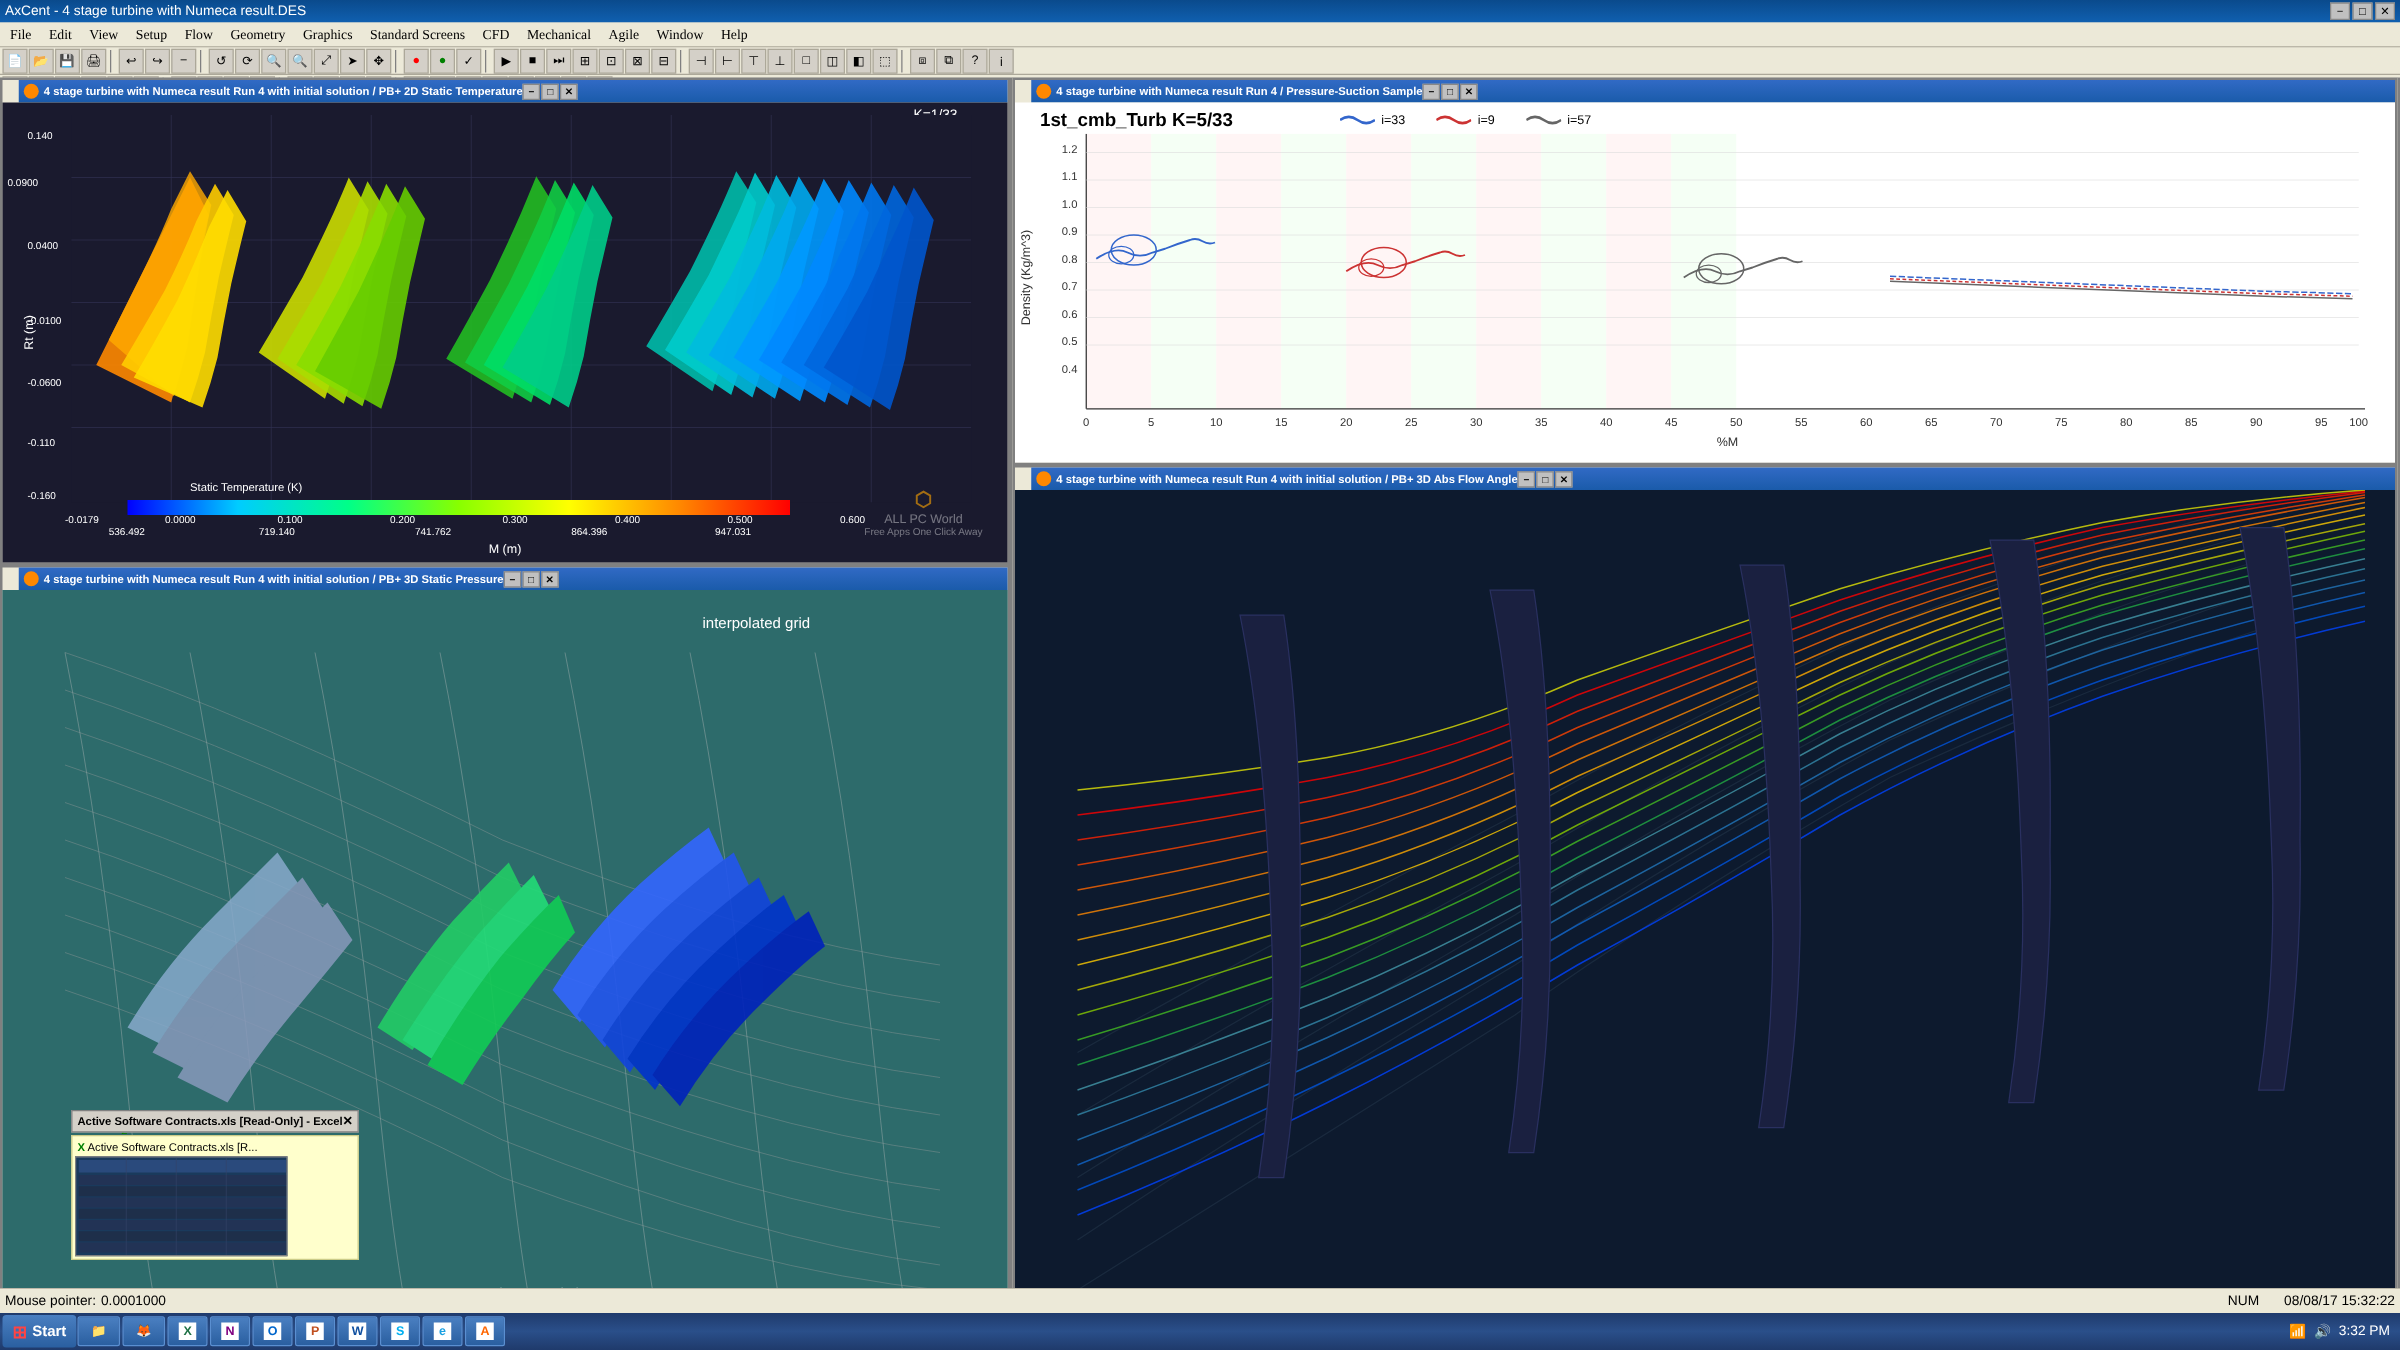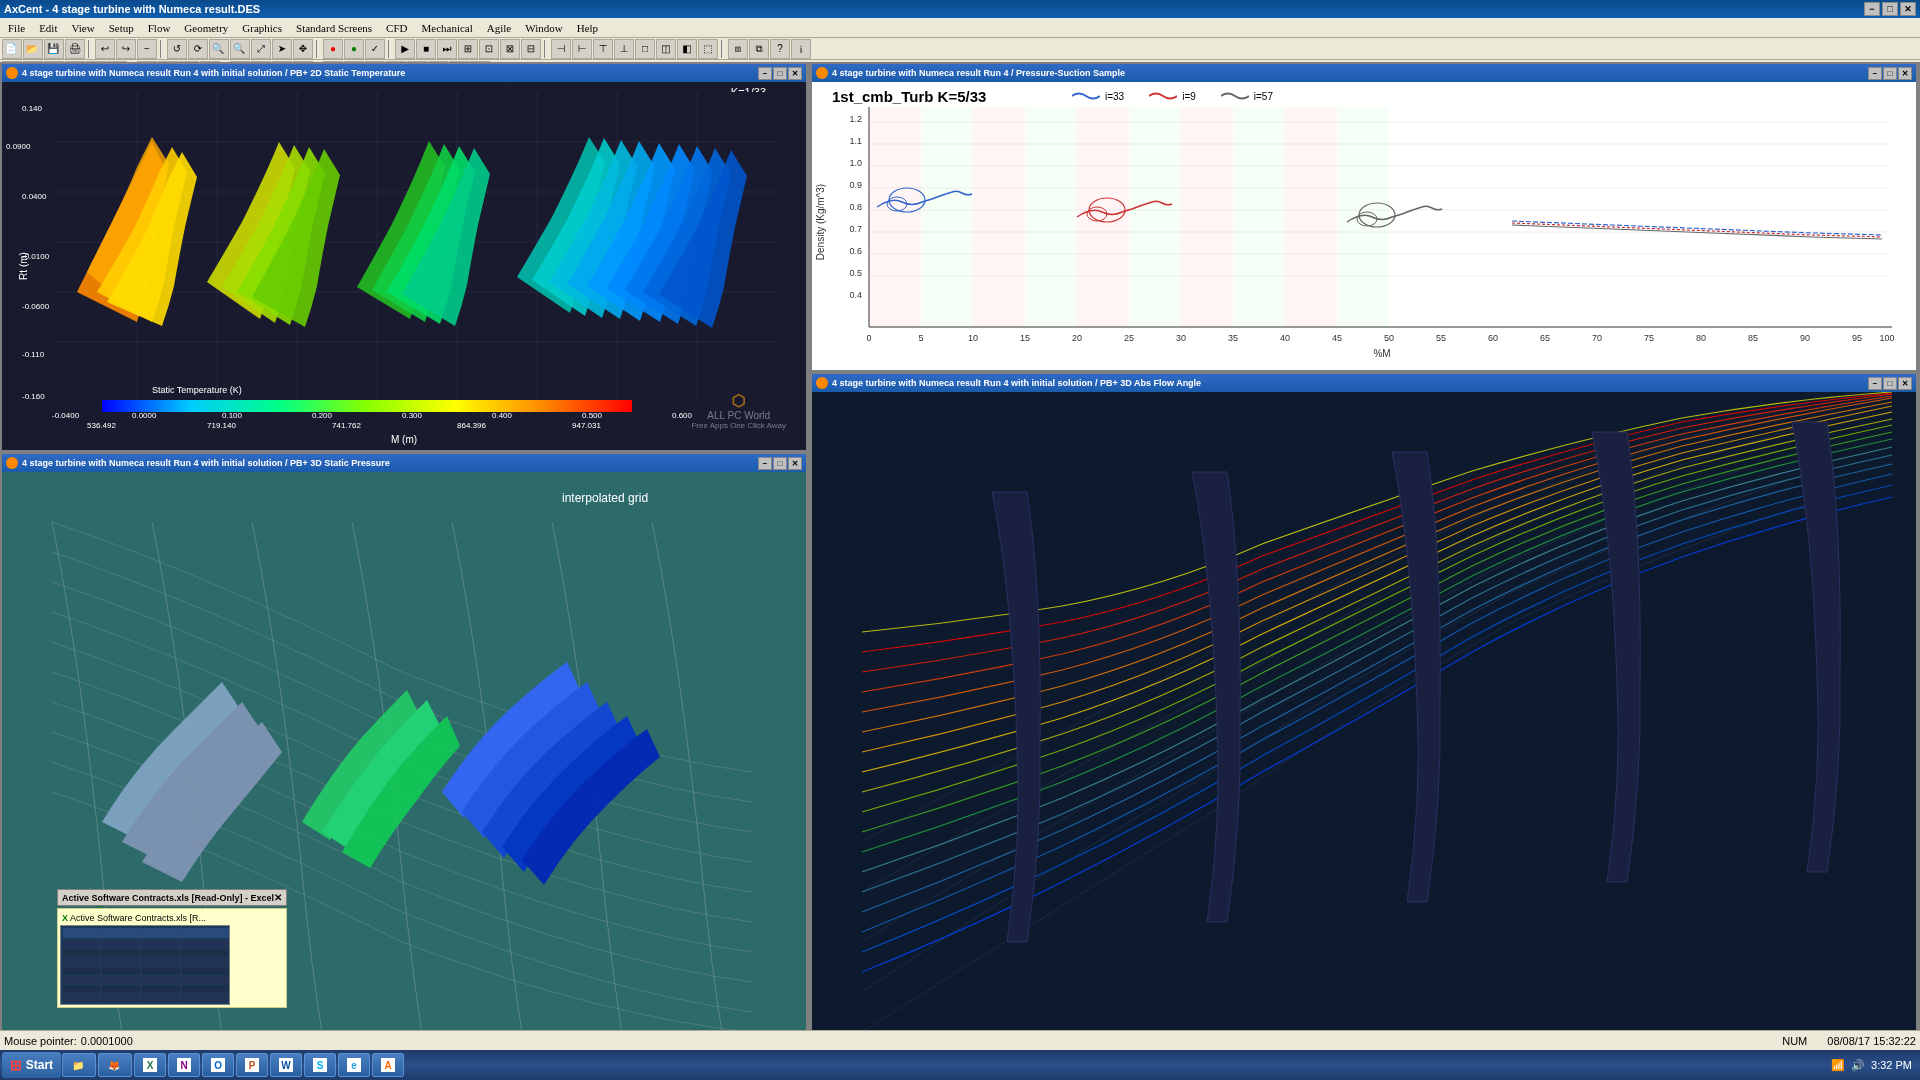--- a/index.html
+++ b/index.html
@@ -15,21 +15,21 @@
     
     #title-bar {
       height: 18px;
       background: linear-gradient(to bottom, #0a4a8c, #1060b0);
       display: flex;
       align-items: center;
       justify-content: space-between;
       padding: 0 4px;
       color: white;
       font-size: 11px;
-      font-weight: bold;
+      font-weight: normal;
     }
     #title-bar-controls {
       display: flex;
       gap: 2px;
     }
     .title-btn {
       width: 16px;
       height: 14px;
       background: #c0c0c0;
       border: 1px solid #888;
@@ -102,25 +102,26 @@
     .sub-window {
       position: absolute;
       background: #ece9d8;
       border: 2px solid #808080;
     }
     .sub-window-titlebar {
       height: 18px;
       background: linear-gradient(to bottom, #316ac5, #1a5baa);
       display: flex;
       align-items: center;
-      justify-content: space-between;
+      justify-content: flex-start;
       padding: 0 4px;
       color: white;
       font-size: 10px;
       font-weight: bold;
+      margin-left: 13px;
     }
     .sub-window-titlebar-left {
       display: flex;
       align-items: center;
       gap: 4px;
     }
     .sub-win-icon {
       width: 12px;
       height: 12px;
       background: #ff8800;
@@ -469,21 +470,21 @@
           <path d="M 492,190 Q 507,165 527,130 Q 542,99 552,77 Q 560,58 564,48 L 580,74 Q 575,95 568,125 Q 562,155 557,185 Q 552,206 545,226 Z" fill="#00bbdd" opacity="0.9"></path>
           <path d="M 510,192 Q 525,167 545,131 Q 560,100 570,78 Q 578,59 582,49 L 598,75 Q 593,96 586,126 Q 580,156 575,186 Q 570,207 563,227 Z" fill="#00aaee" opacity="0.9"></path>
           <path d="M 530,194 Q 545,169 565,133 Q 580,102 590,80 Q 598,61 602,51 L 618,77 Q 613,98 606,128 Q 600,158 595,188 Q 590,209 583,229 Z" fill="#0099ff" opacity="0.9"></path>
           <path d="M 550,196 Q 565,171 585,135 Q 600,103 610,81 Q 618,62 622,52 L 638,78 Q 633,99 626,129 Q 620,159 615,189 Q 610,210 603,230 Z" fill="#0088ff" opacity="0.9"></path>
           <path d="M 568,198 Q 583,173 603,137 Q 618,105 628,83 Q 636,64 640,54 L 656,80 Q 651,101 644,131 Q 638,161 633,191 Q 628,212 621,232 Z" fill="#0077ee" opacity="0.9"></path>
           <path d="M 586,200 Q 601,175 621,139 Q 636,107 646,85 Q 654,66 658,56 L 674,82 Q 669,103 662,133 Q 656,163 651,193 Q 646,214 639,234 Z" fill="#0066dd" opacity="0.9"></path>
           <path d="M 602,202 Q 617,177 637,141 Q 652,109 662,87 Q 670,68 674,58 L 690,84 Q 685,105 678,135 Q 672,165 667,195 Q 662,216 655,236 Z" fill="#0055cc" opacity="0.9"></path>
         </g>
       </svg>
 
-      <div style="position:absolute; bottom:30px; left:50px; color:white; font-size:8px;">-0.0400</div>
+      <div style="position:absolute; bottom:30px; left:50px; color:white; font-size:8px;">-0.0179</div>
       <div style="position:absolute; bottom:30px; left:130px; color:white; font-size:8px;">0.0000</div>
       <div style="position:absolute; bottom:30px; left:220px; color:white; font-size:8px;">0.100</div>
       <div style="position:absolute; bottom:30px; left:310px; color:white; font-size:8px;">0.200</div>
       <div style="position:absolute; bottom:30px; left:400px; color:white; font-size:8px;">0.300</div>
       <div style="position:absolute; bottom:30px; left:490px; color:white; font-size:8px;">0.400</div>
       <div style="position:absolute; bottom:30px; left:580px; color:white; font-size:8px;">0.500</div>
       <div style="position:absolute; bottom:30px; left:670px; color:white; font-size:8px;">0.600</div>
       <div style="position:absolute; bottom:5px; left:50%; color:white; font-size:10px; transform:translateX(-50%);">M (m)</div>
 
       <div style="position:absolute; bottom:55px; left:150px; color:white; font-size:9px;">Static Temperature (K)</div>

